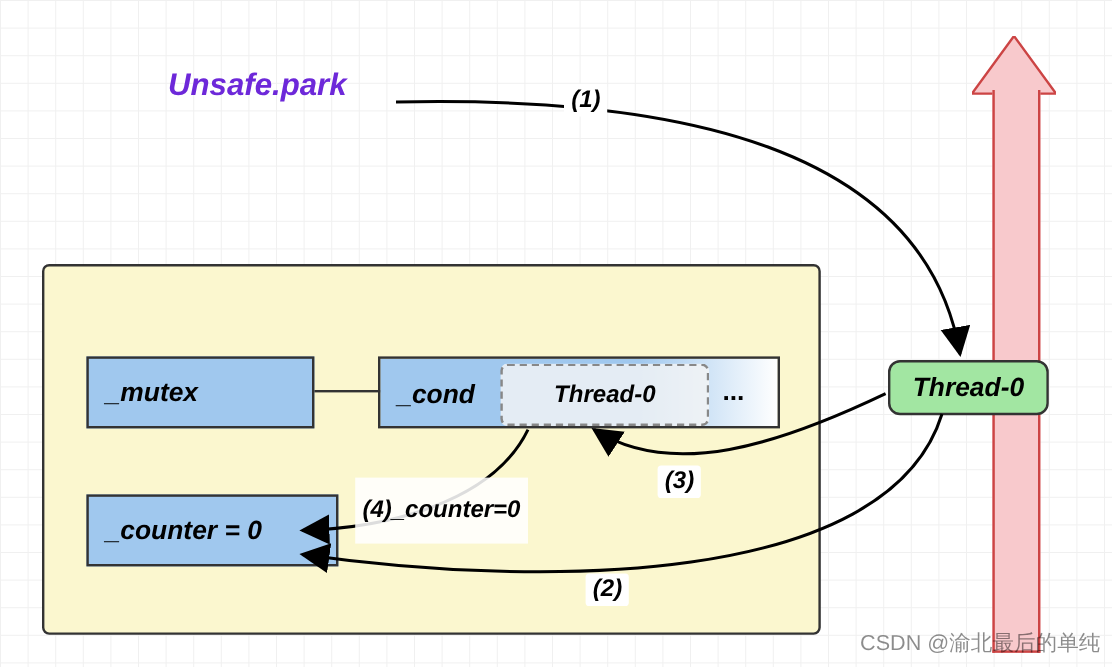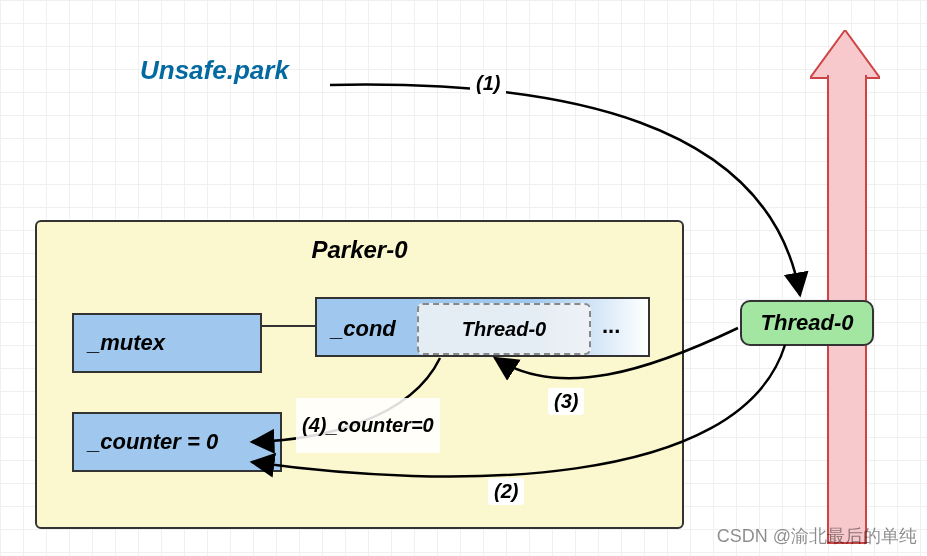--- a/index.html
+++ b/index.html
@@ -20,21 +20,21 @@
       linear-gradient(to bottom, #f0f0f0 1px, transparent 1px);
     background-size: 23px 23px;
   }
   .title {
     position: absolute;
     left: 140px;
     top: 55px;
     font-size: 26px;
     font-style: italic;
     font-weight: bold;
-    color: #0369a1;
+    color: #6d28d9;
   }
   .parker-box {
     position: absolute;
     left: 35px;
     top: 220px;
     width: 645px;
     height: 305px;
     background: #fbf7cf;
     border: 2px solid #333;
     border-radius: 6px;
@@ -55,21 +55,21 @@
     font-size: 22px;
     font-style: italic;
     font-weight: bold;
     display: flex;
     align-items: center;
     padding-left: 14px;
     box-sizing: border-box;
   }
   .mutex-box {
     left: 35px;
-    top: 91px;
+    top: 75px;
     width: 190px;
     height: 60px;
   }
   .cond-box {
     left: 278px;
     top: 75px;
     width: 335px;
     height: 60px;
     padding: 4px 0 0 14px;
     background: linear-gradient(to right, #a0c8ee 0%, #a0c8ee 65%, #ffffff 100%);
@@ -189,21 +189,20 @@
 <div class="big-arrow">
   <svg width="70" height="50" style="position:absolute;top:0;left:0;">
     <polygon points="35,0 70,48 0,48" fill="#f8c9cc" stroke="#cc4444" stroke-width="2"></polygon>
   </svg>
   <div class="big-arrow-stem"></div>
 </div>
 
 <div class="title">Unsafe.park</div>
 
 <div class="parker-box">
-  <div class="parker-title">Parker-0</div>
 
   <div class="box mutex-box">
     <span>_mutex</span>
   </div>
 
   <div class="connector mc-line"></div>
 
   <div class="box cond-box">
     <span>_cond</span>
     <div class="cond-thread">

